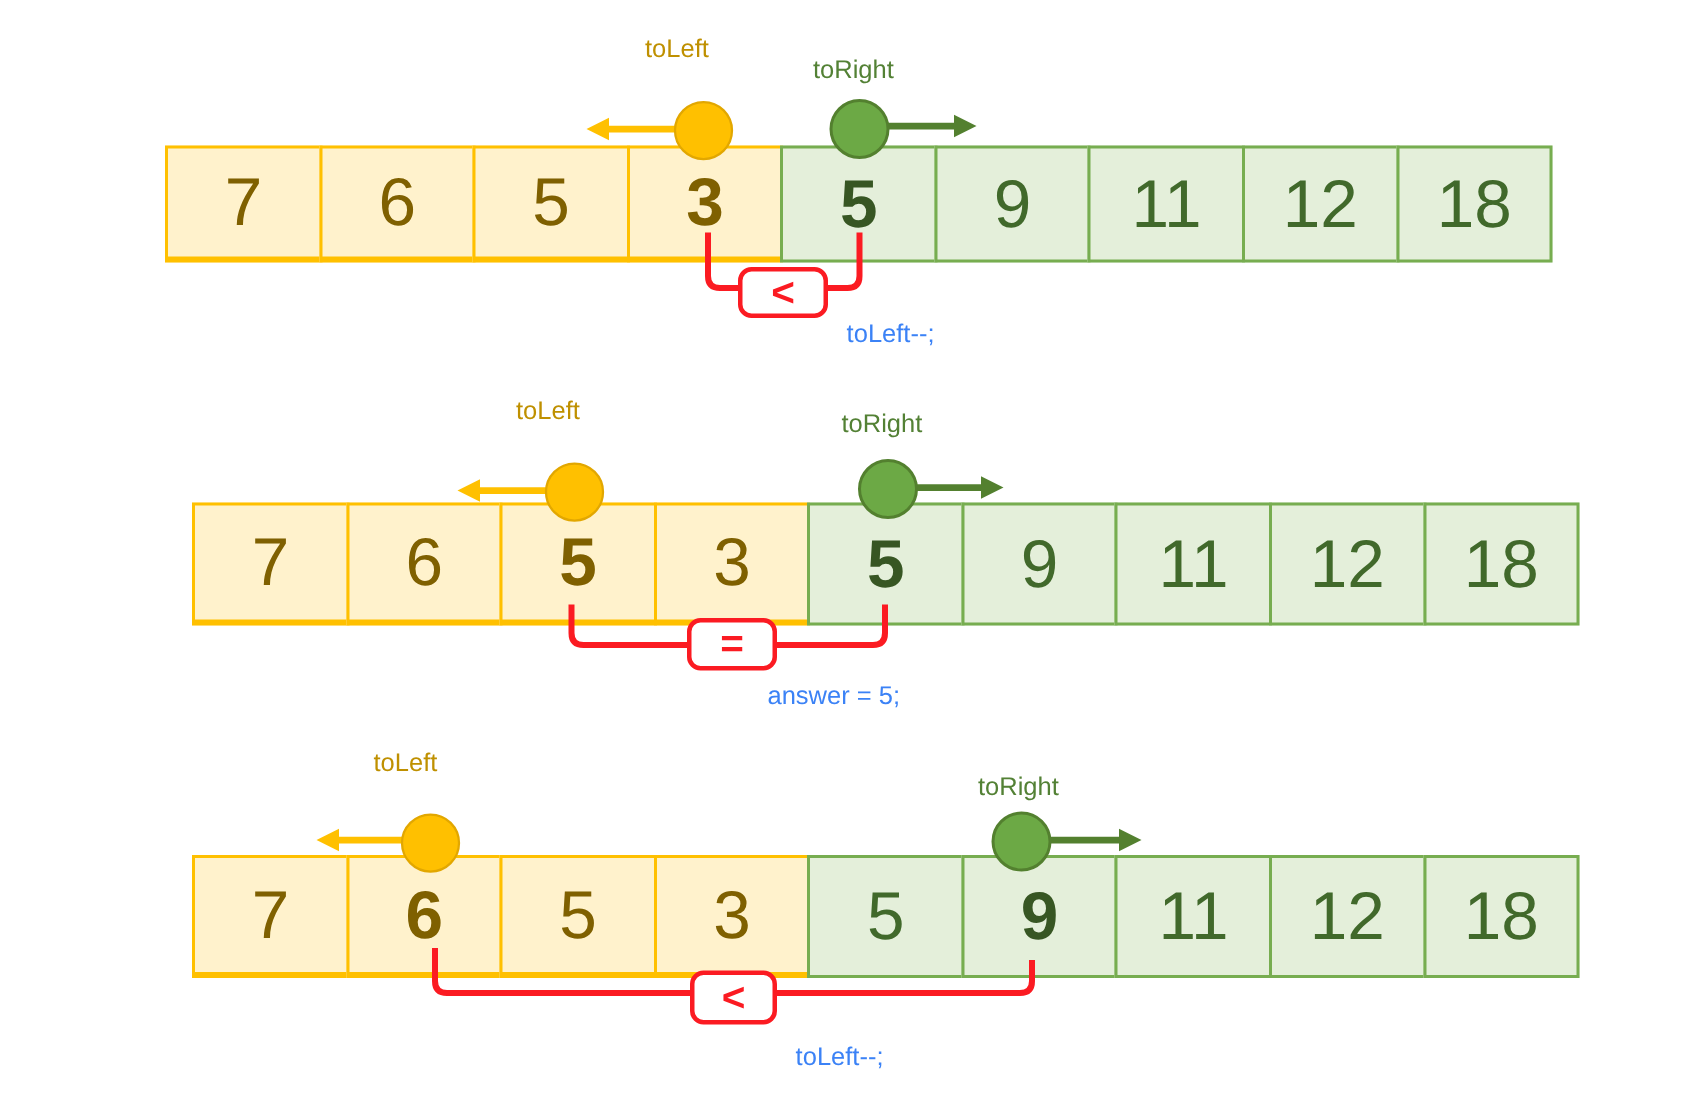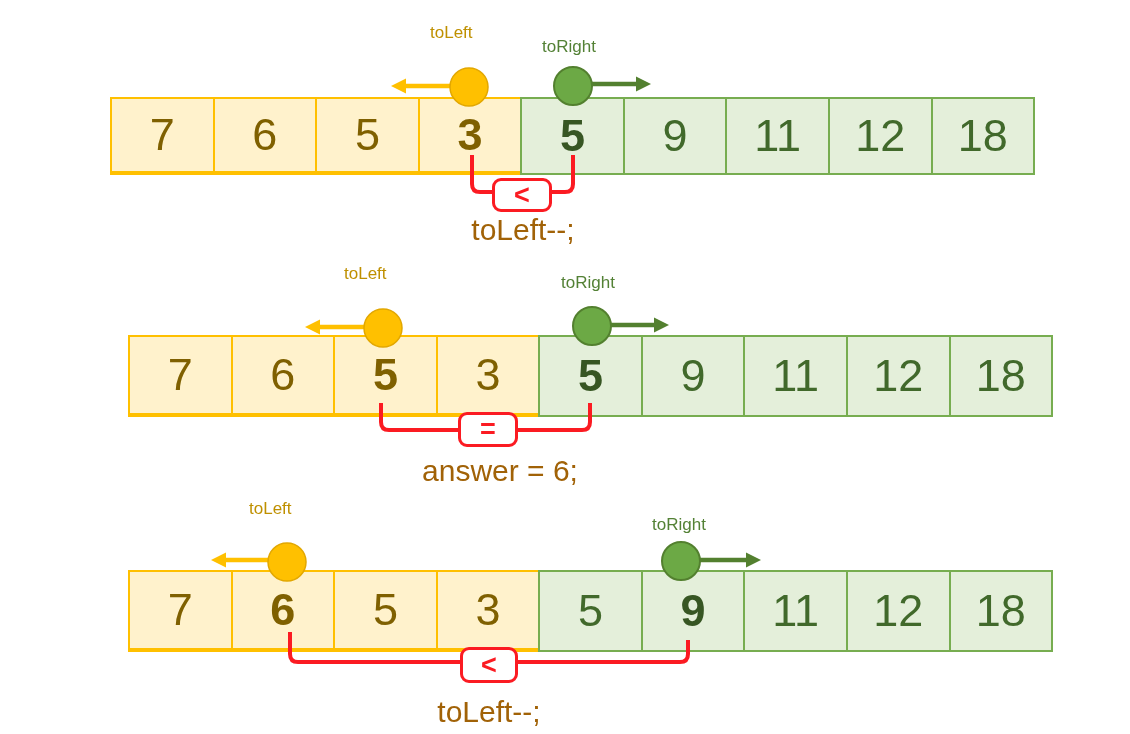--- a/index.html
+++ b/index.html
@@ -24,22 +24,22 @@
 
   
   svg.overlay { position:absolute; left:0; top:0; z-index:2; pointer-events:none; }
 
   
   .op-box { position:absolute; z-index:4; background:#ffffff; border:3px solid #FB1B22;
             border-radius:9px; display:flex; align-items:center; justify-content:center;
             color:#FB1B22; font-size:27px; font-weight:700; box-sizing:border-box; }
 
   
-  .code-label { position:absolute; z-index:3; width:200px; text-align:center;
-                color:#a16207; font-size:30px; white-space:nowrap; }
+  .code-label { position:absolute; z-index:3; width:200px; text-align:right;
+                color:#3b82f6; font-size:17px; white-space:nowrap; }
 </style>
 </head>
 <body>
 
 <div class="stage">
 
   <div class="ptr-label left" style="left:430px; top:23px;">toLeft</div>
   <div class="ptr-label right" style="left:542px; top:21px;">toRight</div>
 
   <div class="array-row" style="left:110px; top:97px; width:925px; height:78px;">
@@ -70,21 +70,21 @@
     <div class="cell g b">5</div>
     <div class="cell g">9</div>
     <div class="cell g">11</div>
     <div class="cell g">12</div>
     <div class="cell g">18</div>
   </div>
 
   <div class="op-box" style="left:458px; top:412px; width:60px; height:35px;">
     <span>=</span>
   </div>
-  <div class="code-label" style="left:400px; top:454px;">answer = 6;</div>
+  <div class="code-label" style="left:400px; top:454px;">answer = 5;</div>
 
   <div class="ptr-label left" style="left:249px; top:499px;">toLeft</div>
   <div class="ptr-label right" style="left:652px; top:499px;">toRight</div>
 
   <div class="array-row" style="left:128px; top:570px; width:925px; height:82px;">
     <div class="cell y">7</div>
     <div class="cell y b">6</div>
     <div class="cell y">5</div>
     <div class="cell y">3</div>
     <div class="cell g">5</div>

